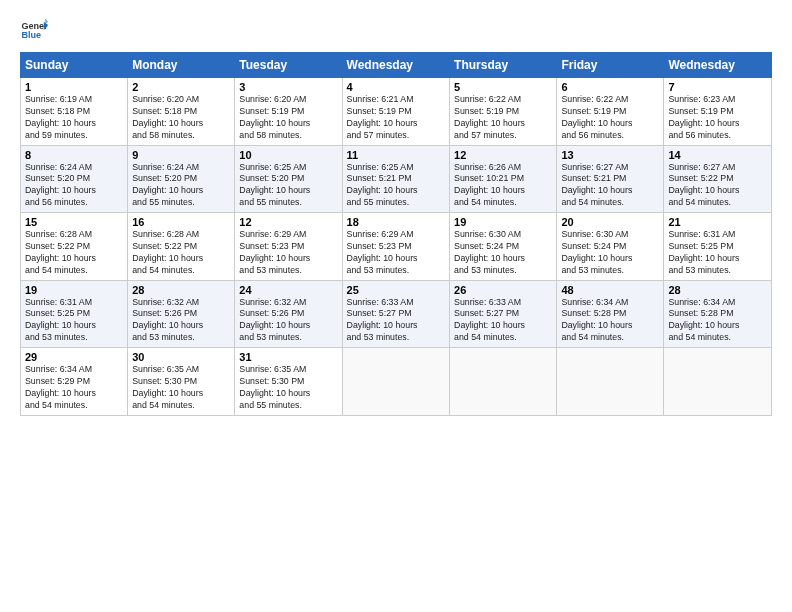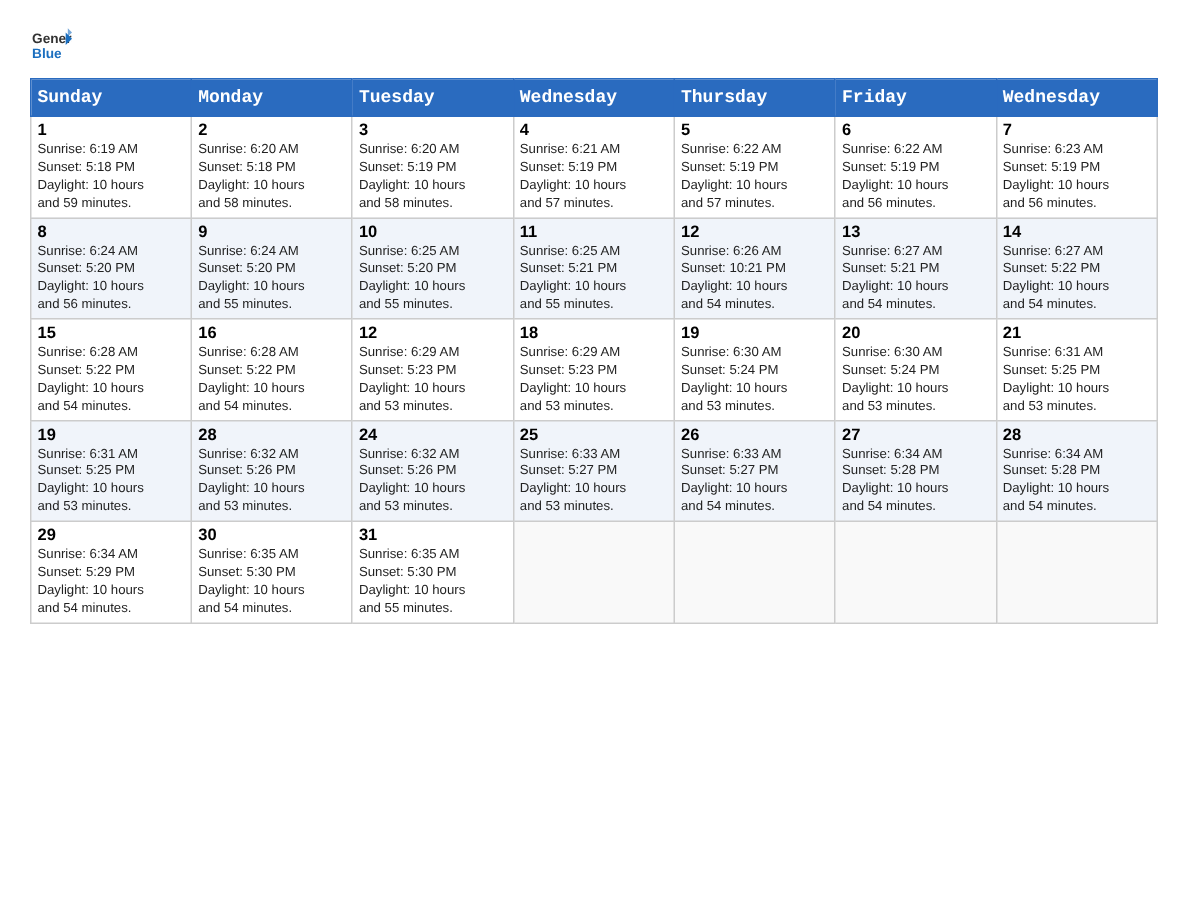--- a/index.html
+++ b/index.html
@@ -48,21 +48,20 @@
       font-size: 9.5px;
     }
     thead tr th {
       background: #2a6bbf;
       color: #fff;
       padding: 5px 4px;
       text-align: left;
       font-size: 12px;
       font-weight: bold;
       border: 1px solid #2a6bbf;
-      font-family: Liberation Mono, monospace;
     }
     tbody tr td {
       border: 1px solid #ccc;
       padding: 3px 4px;
       vertical-align: top;
       background: #fff;
       width: 108px;
     }
     tbody tr:nth-child(even) td {
       background: #f0f4fa;
@@ -300,21 +299,21 @@
 and 53 minutes.</div>
           </td>
           <td>
             <span class="day-num">26</span>
             <div class="day-detail" style="white-space: pre-line;">Sunrise: 6:33 AM
 Sunset: 5:27 PM
 Daylight: 10 hours
 and 54 minutes.</div>
           </td>
           <td>
-            <span class="day-num">27</span>
+            <span class="day-num">48</span>
             <div class="day-detail" style="white-space: pre-line;">Sunrise: 6:34 AM
 Sunset: 5:28 PM
 Daylight: 10 hours
 and 54 minutes.</div>
           </td>
           <td>
             <span class="day-num">28</span>
             <div class="day-detail" style="white-space: pre-line;">Sunrise: 6:34 AM
 Sunset: 5:28 PM
 Daylight: 10 hours

